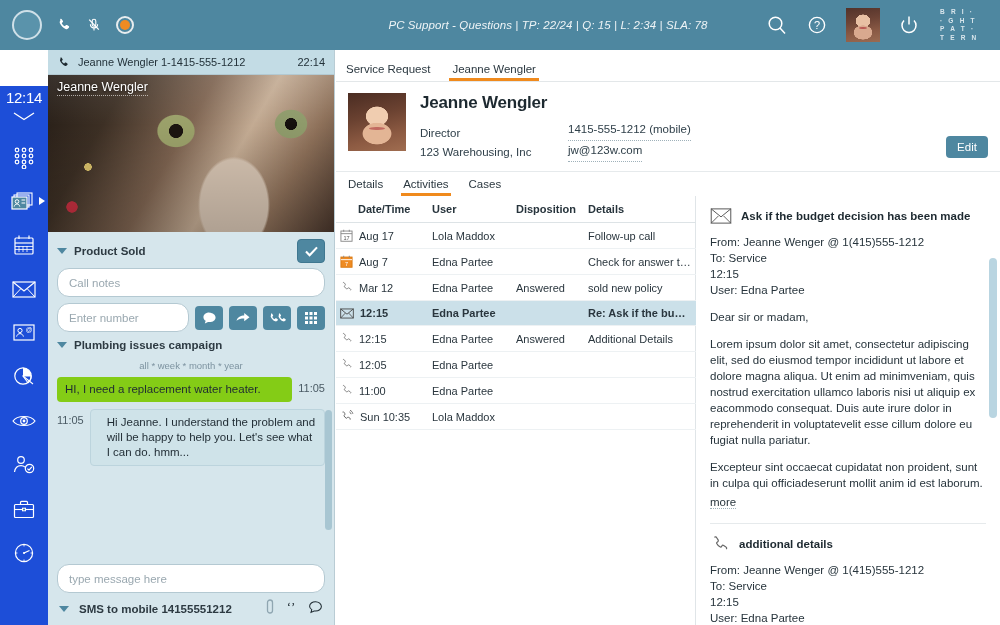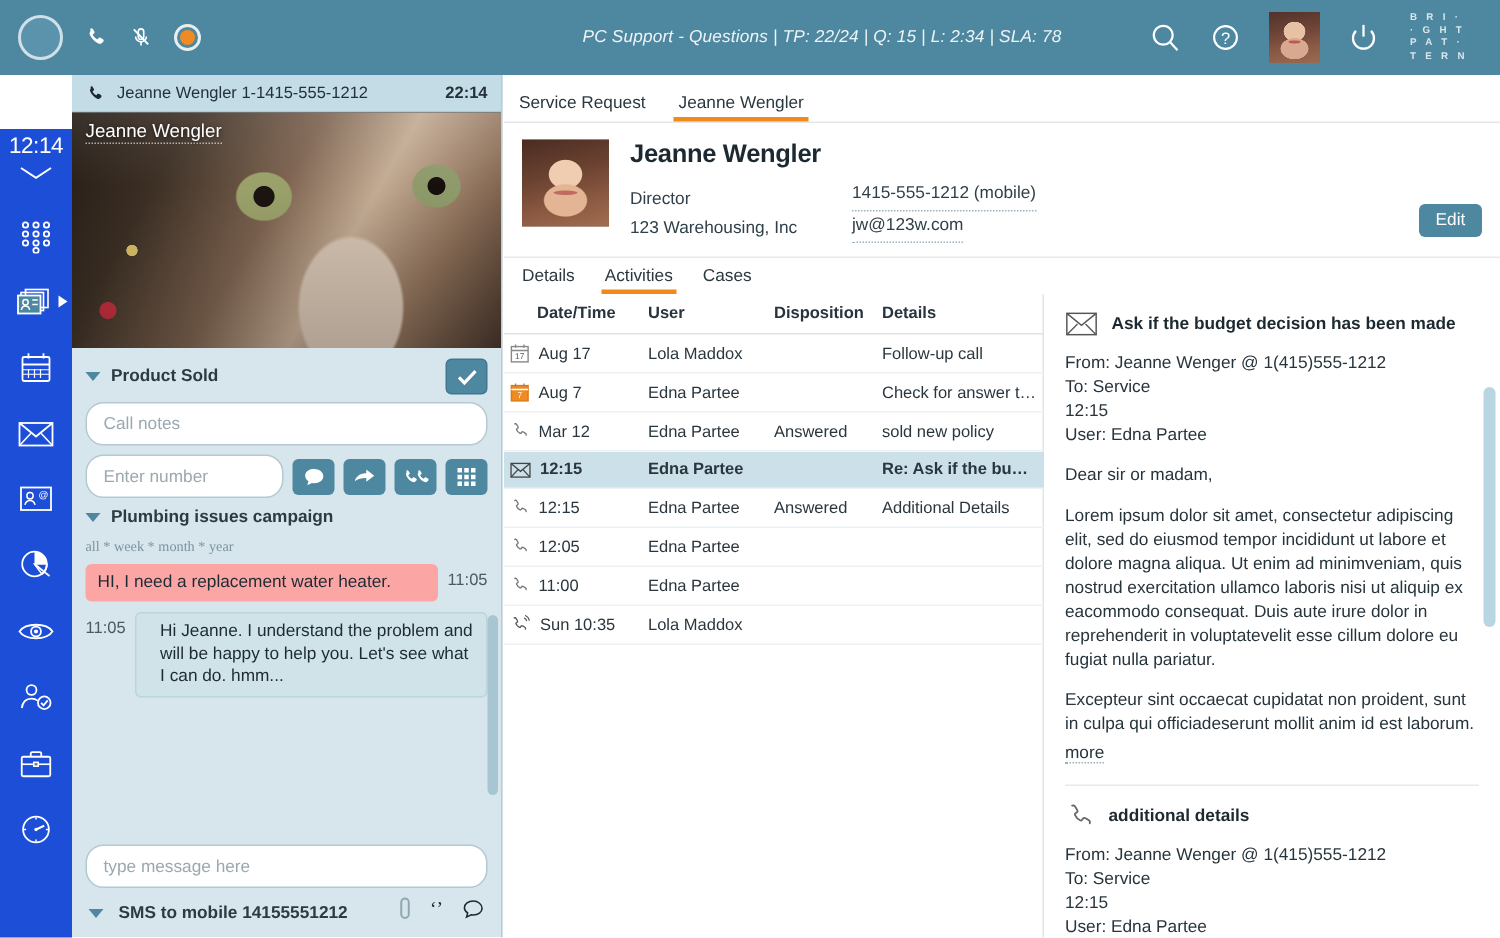--- a/index.html
+++ b/index.html
@@ -66,21 +66,21 @@
   .chat {
     position:absolute; left:48px; top:50px; width:287px; height:575px;
     background:#d6e6ec; border-right:1px solid #b9ccd4;
     display:flex; flex-direction:column;
   }
   .chat-head {
     height:25px; background:#c3dce5; display:flex; align-items:center;
     padding:0 9px; gap:8px; flex:none; border-bottom:1px solid #b2c9d2;
   }
   .chat-head .nm { font-size:11px; color:#23323a; flex:1; }
-  .chat-head .tm { font-size:11px; color:#23323a; font-weight:700; }
+  .chat-head .tm { font-size:11px; color:#23323a; font-weight:400; }
   .video {
     height:157px; flex:none; position:relative; overflow:hidden;
     background:#2b2018;
   }
   .video .scene {
     position:absolute; inset:0;
     background:
       radial-gradient(circle 16px at 128px 56px, #1b1410 0 42%, rgba(27,20,16,0) 46%),
       radial-gradient(ellipse 30px 26px at 128px 56px, #9aa069 0 60%, rgba(154,160,105,0) 64%),
       radial-gradient(circle 13px at 243px 49px, #15100d 0 44%, rgba(21,16,13,0) 48%),
@@ -116,28 +116,28 @@
   .row-pad { padding:0 9px; flex:none; }
   .dial-row { display:flex; gap:6px; align-items:center; padding:6px 9px 0 9px; flex:none; }
   .dial-row .inp { flex:1; }
   .dbtn {
     width:28px; height:24px; border-radius:4px; background:#4e87a0; color:#fff;
     display:flex; align-items:center; justify-content:center; flex:none;
   }
   .chat-scroll {
     flex:1; position:relative; overflow:hidden; padding:0 9px;
   }
-  .sep-line { font-size:9.5px; color:#7d93a0; padding:4px 0 6px;font-family:Liberation Serif, serif; }
+  .sep-line { text-align:center; font-size:9.5px; color:#7d93a0; padding:4px 0 6px; }
   .bub {
     border-radius:4px; padding:5px 8px; font-size:11.5px; line-height:15px;
     color:#1f2b33; background:#c5dde6; max-width:258px;
   }
   .bub-row { display:flex; align-items:flex-start; gap:6px; margin-bottom:7px; }
   .bub-row .ts { font-size:11px; color:#4a5a64; padding-top:5px; flex:none; }
-  .bub-in { background:#fca5a5; flex:1; }
+  .bub-in { background:#84cc16; flex:1; }
   .bub-out { background:#cfe3e9; border:1px solid #bcd4dd;padding-left:16px; }
   .chat-sb {
     position:absolute; right:2px; top:54px; width:7px; height:120px;
     background:#a8c6d2; border-radius:4px;
   }
   .chat-foot { flex:none; padding:0 9px 6px 9px; }
   .foot-row {
     display:flex; align-items:center; gap:10px; padding:6px 2px 0 2px;
   }
   .foot-row .lbl { font-size:11.5px; color:#2d3a42; font-weight:600; flex:1; }

